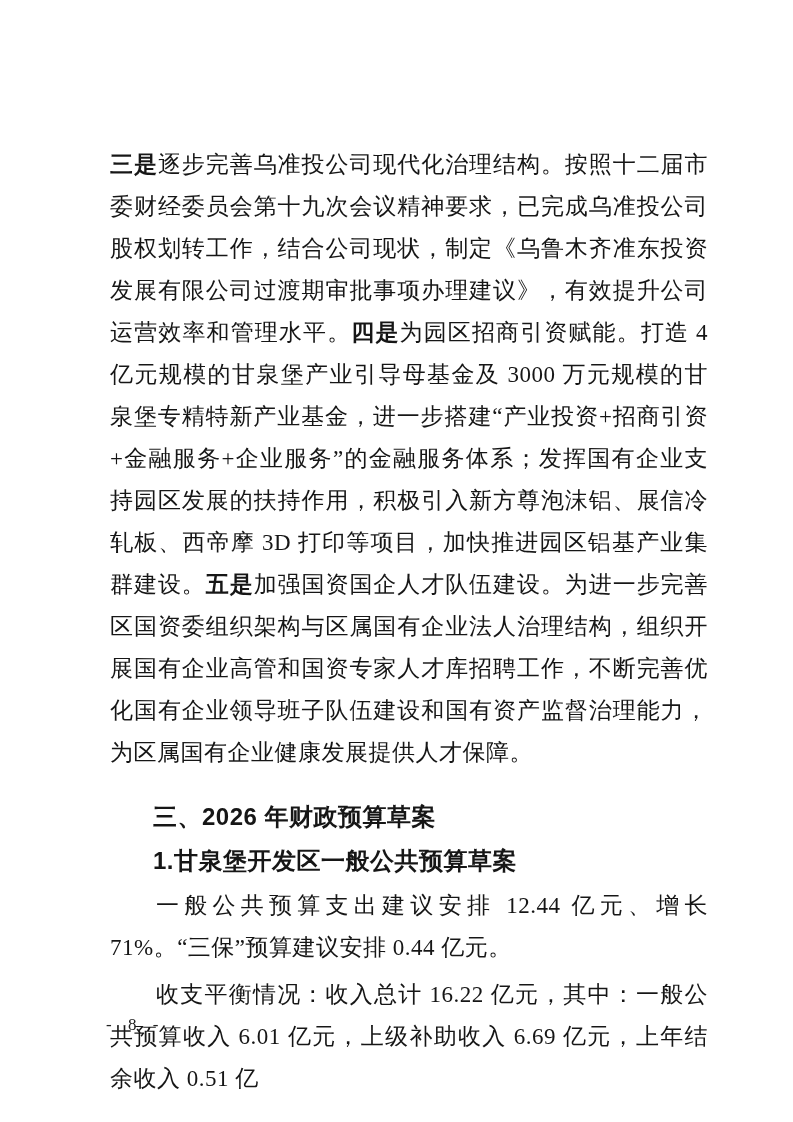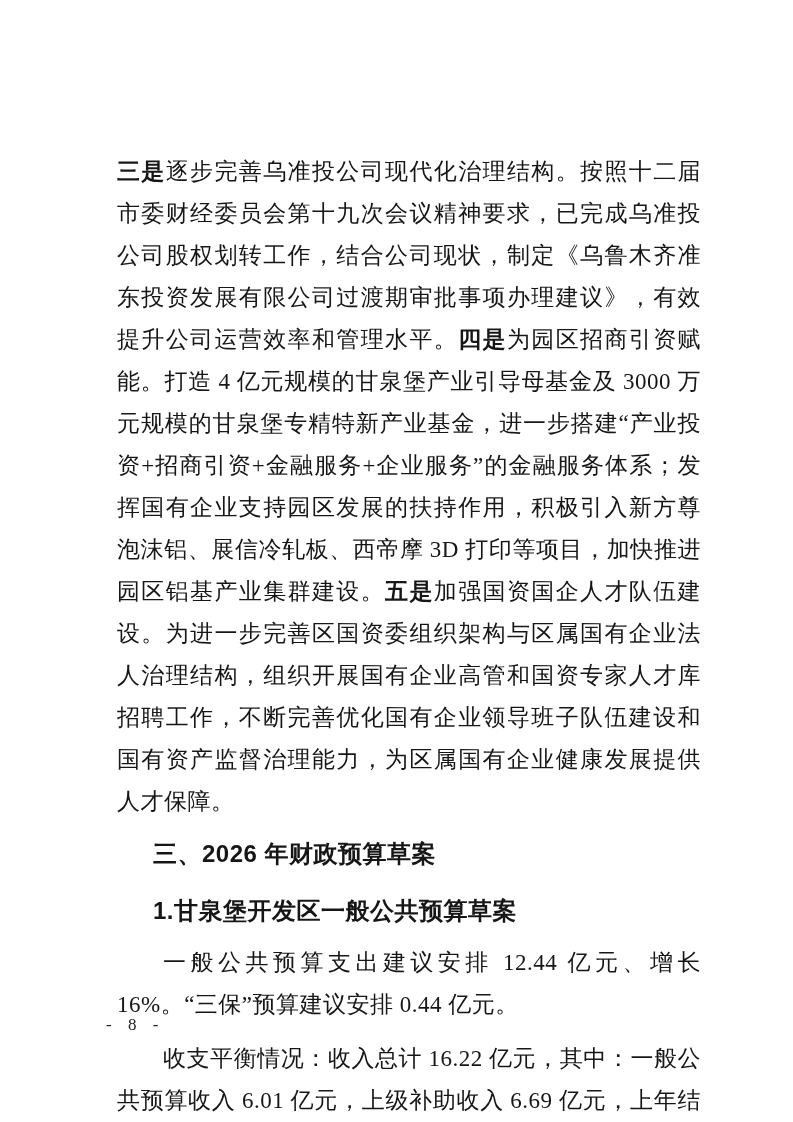--- a/index.html
+++ b/index.html
@@ -16,56 +16,56 @@
     font-family: "Liberation Serif", "DejaVu Serif", serif;
     color: #161616;
   }
   .content {
     position: absolute;
     left: 105px;
     top: 139px;
     width: 608px;
   }
   p.para {
-    margin: 12px;
+    margin: 5px;
     font-size: 23px;
     line-height: 42px;
     text-align: justify;
     letter-spacing: 0.5px;
   }
   p.para.indent {
     text-indent: 2em;
   }
   p.heading {
     margin: 0;
     font-size: 24px;
     line-height: 38px;
     font-weight: bold;
     font-family: "Liberation Sans", "DejaVu Sans", sans-serif;
     text-indent: 2em;
     letter-spacing: 0.5px;
   }
-  p.heading.h1 { margin-top: 6px; }
-  p.heading.h2 { margin-top: 19px; }
+  p.heading.h1 { margin-top: 24px; }
+  p.heading.h2 { margin-top: 6px; }
   .run-bold { font-weight: bold; }
   .page-number {
     position: absolute;
     left: 106px;
     top: 1015px;
     font-size: 17px;
     letter-spacing: 6px;
     color: #222222;
     font-family: "Liberation Serif", "DejaVu Serif", serif;
   }
 </style>
 </head>
 <body>
 
 <div class="page">
   <div class="content" id="doc-body">
       <p class="para"><span class="run-bold">三是</span><span class="run">逐步完善乌准投公司现代化治理结构。按照十二届市委财经委员会第十九次会议精神要求，已完成乌准投公司股权划转工作，结合公司现状，制定《乌鲁木齐准东投资发展有限公司过渡期审批事项办理建议》，有效提升公司运营效率和管理水平。</span><span class="run-bold">四是</span><span class="run">为园区招商引资赋能。打造 4 亿元规模的甘泉堡产业引导母基金及 3000 万元规模的甘泉堡专精特新产业基金，进一步搭建“产业投资+招商引资+金融服务+企业服务”的金融服务体系；发挥国有企业支持园区发展的扶持作用，积极引入新方尊泡沫铝、展信冷轧板、西帝摩 3D 打印等项目，加快推进园区铝基产业集群建设。</span><span class="run-bold">五是</span><span class="run">加强国资国企人才队伍建设。为进一步完善区国资委组织架构与区属国有企业法人治理结构，组织开展国有企业高管和国资专家人才库招聘工作，不断完善优化国有企业领导班子队伍建设和国有资产监督治理能力，为区属国有企业健康发展提供人才保障。</span></p>
       <p class="heading h1"><span class="run-bold">三、2026 年财政预算草案</span></p>
       <p class="heading h2"><span class="run-bold">1.甘泉堡开发区一般公共预算草案</span></p>
-      <p class="para indent"><span class="run">一般公共预算支出建议安排 12.44 亿元、增长 16%。“三保”预算建议安排 0.44 亿元。</span></p>
+      <p class="para indent"><span class="run">一般公共预算支出建议安排 12.44 亿元、增长 71%。“三保”预算建议安排 0.44 亿元。</span></p>
       <p class="para indent"><span class="run">收支平衡情况：收入总计 16.22 亿元，其中：一般公共预算收入 6.01 亿元，上级补助收入 6.69 亿元，上年结余收入 0.51 亿</span></p>
     </div>
   <div class="page-number">- 8 -</div>
 </div>
 
 </body></html>

